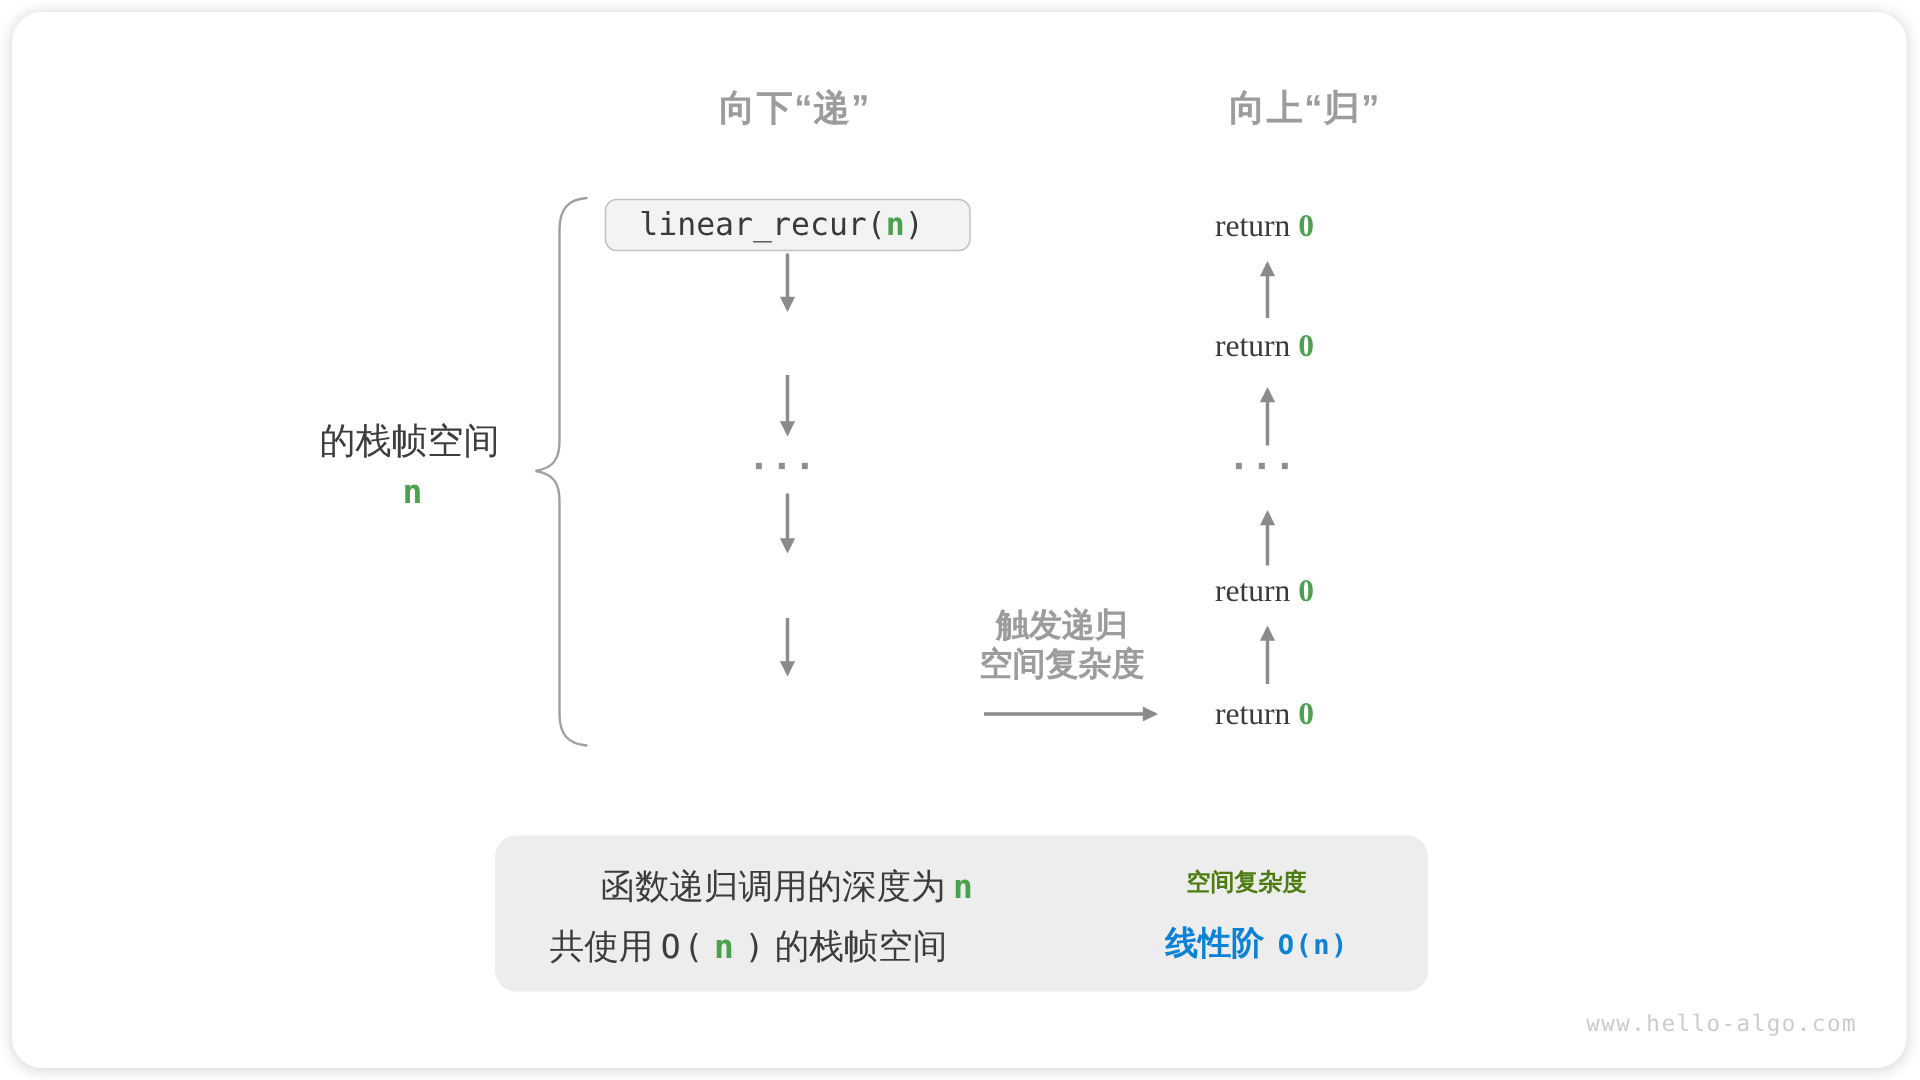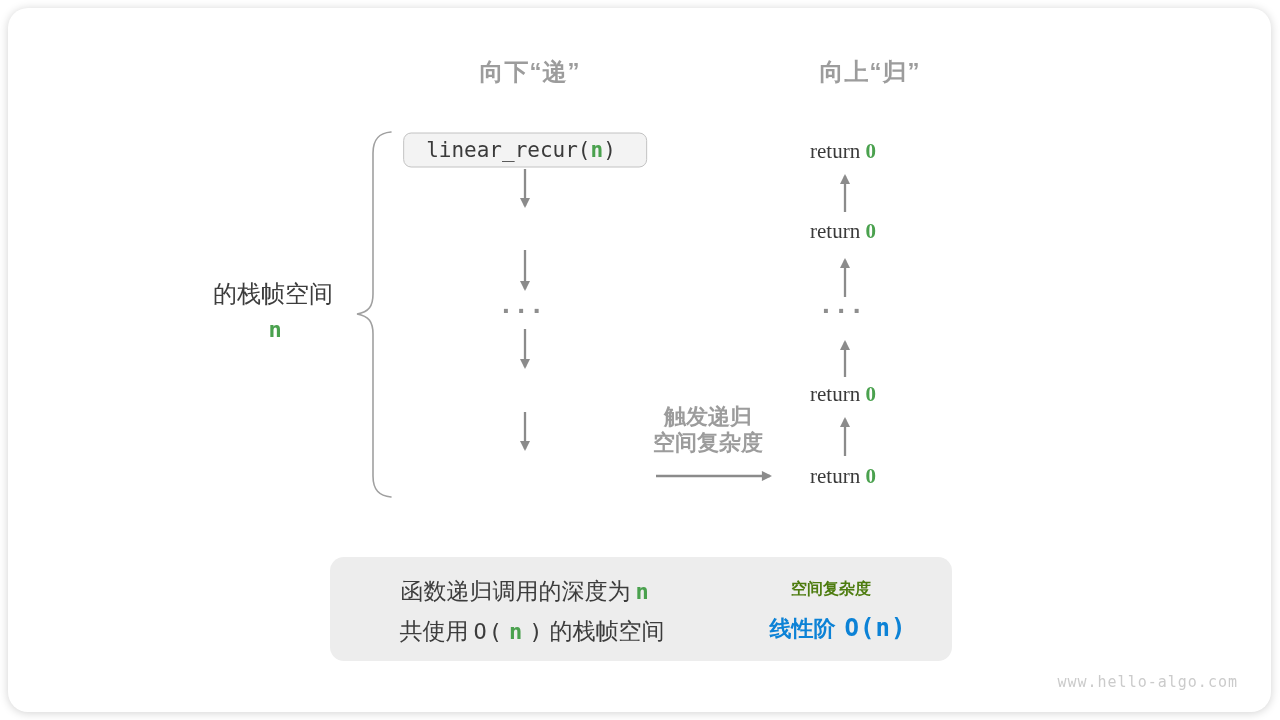--- a/index.html
+++ b/index.html
@@ -33,21 +33,21 @@
   .term{font-size:22px;font-weight:bold;color:var(--gray,#9c9c9c);text-align:center;line-height:26px;}
   .sumbox{
     position:absolute;left:330px;top:557px;width:622px;height:104px;
     background:#ededed;border-radius:14px;
   }
   .sum-line{font-size:23px;color:#3c3c3c;}
   .mono-seg{font-family:"DejaVu Sans Mono","Liberation Mono",monospace;font-size:22px;letter-spacing:2px;white-space:pre;}
   .sum-g{margin:0 5px;}
   .result-title{font-size:16px;font-weight:bold;color:#4d7c0f;}
   .result-line{font-size:22px;font-weight:bold;color:var(--blue,#0c82d6);}
-  .result-line .mono-seg{font-weight:bold;font-size:24px;letter-spacing:1px;}
+  .result-line .mono-seg{font-weight:bold;font-size:18px;letter-spacing:1px;}
   .watermark{
     position:absolute;right:42px;top:673px;
     font-family:"DejaVu Sans Mono","Liberation Mono",monospace;
     font-size:15px;color:#cbcbcb;letter-spacing:1px;margin-left:18px;
   }
 </style>
 </head>
 <body>
 
 <div class="stage">
@@ -92,19 +92,19 @@
   <div class="abs depth-label" style="left:273px;top:294px">的栈帧空间</div>
   <div class="abs depth-n" style="left:275px;top:329px">n</div>
 
   <div class="abs term" style="left:708px;top:430px">
     <div>触发递归</div>
     <div>空间复杂度</div>
   </div>
 
   <div class="sumbox"></div>
   <div class="abs sum-line" style="left:528px;top:591px"><span>函数递归调用的深度为</span><span class="g mono-seg sum-g">n</span></div>
-  <div class="abs sum-line" style="left:532px;top:631px"><span>共使用</span><span class="mono-seg sum-g">O(</span><span class="g mono-seg">n</span><span class="mono-seg sum-g">)</span><span>的栈帧空间</span></div>
+  <div class="abs sum-line" style="left:499px;top:631px"><span>共使用</span><span class="mono-seg sum-g">O(</span><span class="g mono-seg">n</span><span class="mono-seg sum-g">)</span><span>的栈帧空间</span></div>
   <div class="abs result-title" style="left:831px;top:589px">空间复杂度</div>
   <div class="abs result-line" style="left:838px;top:629px"><span>线性阶</span><span class="mono-seg" style="margin-left:9px">O(n)</span></div>
 
   <div class="watermark">www.hello-algo.com</div>
 
 </div>
 
 </body></html>

